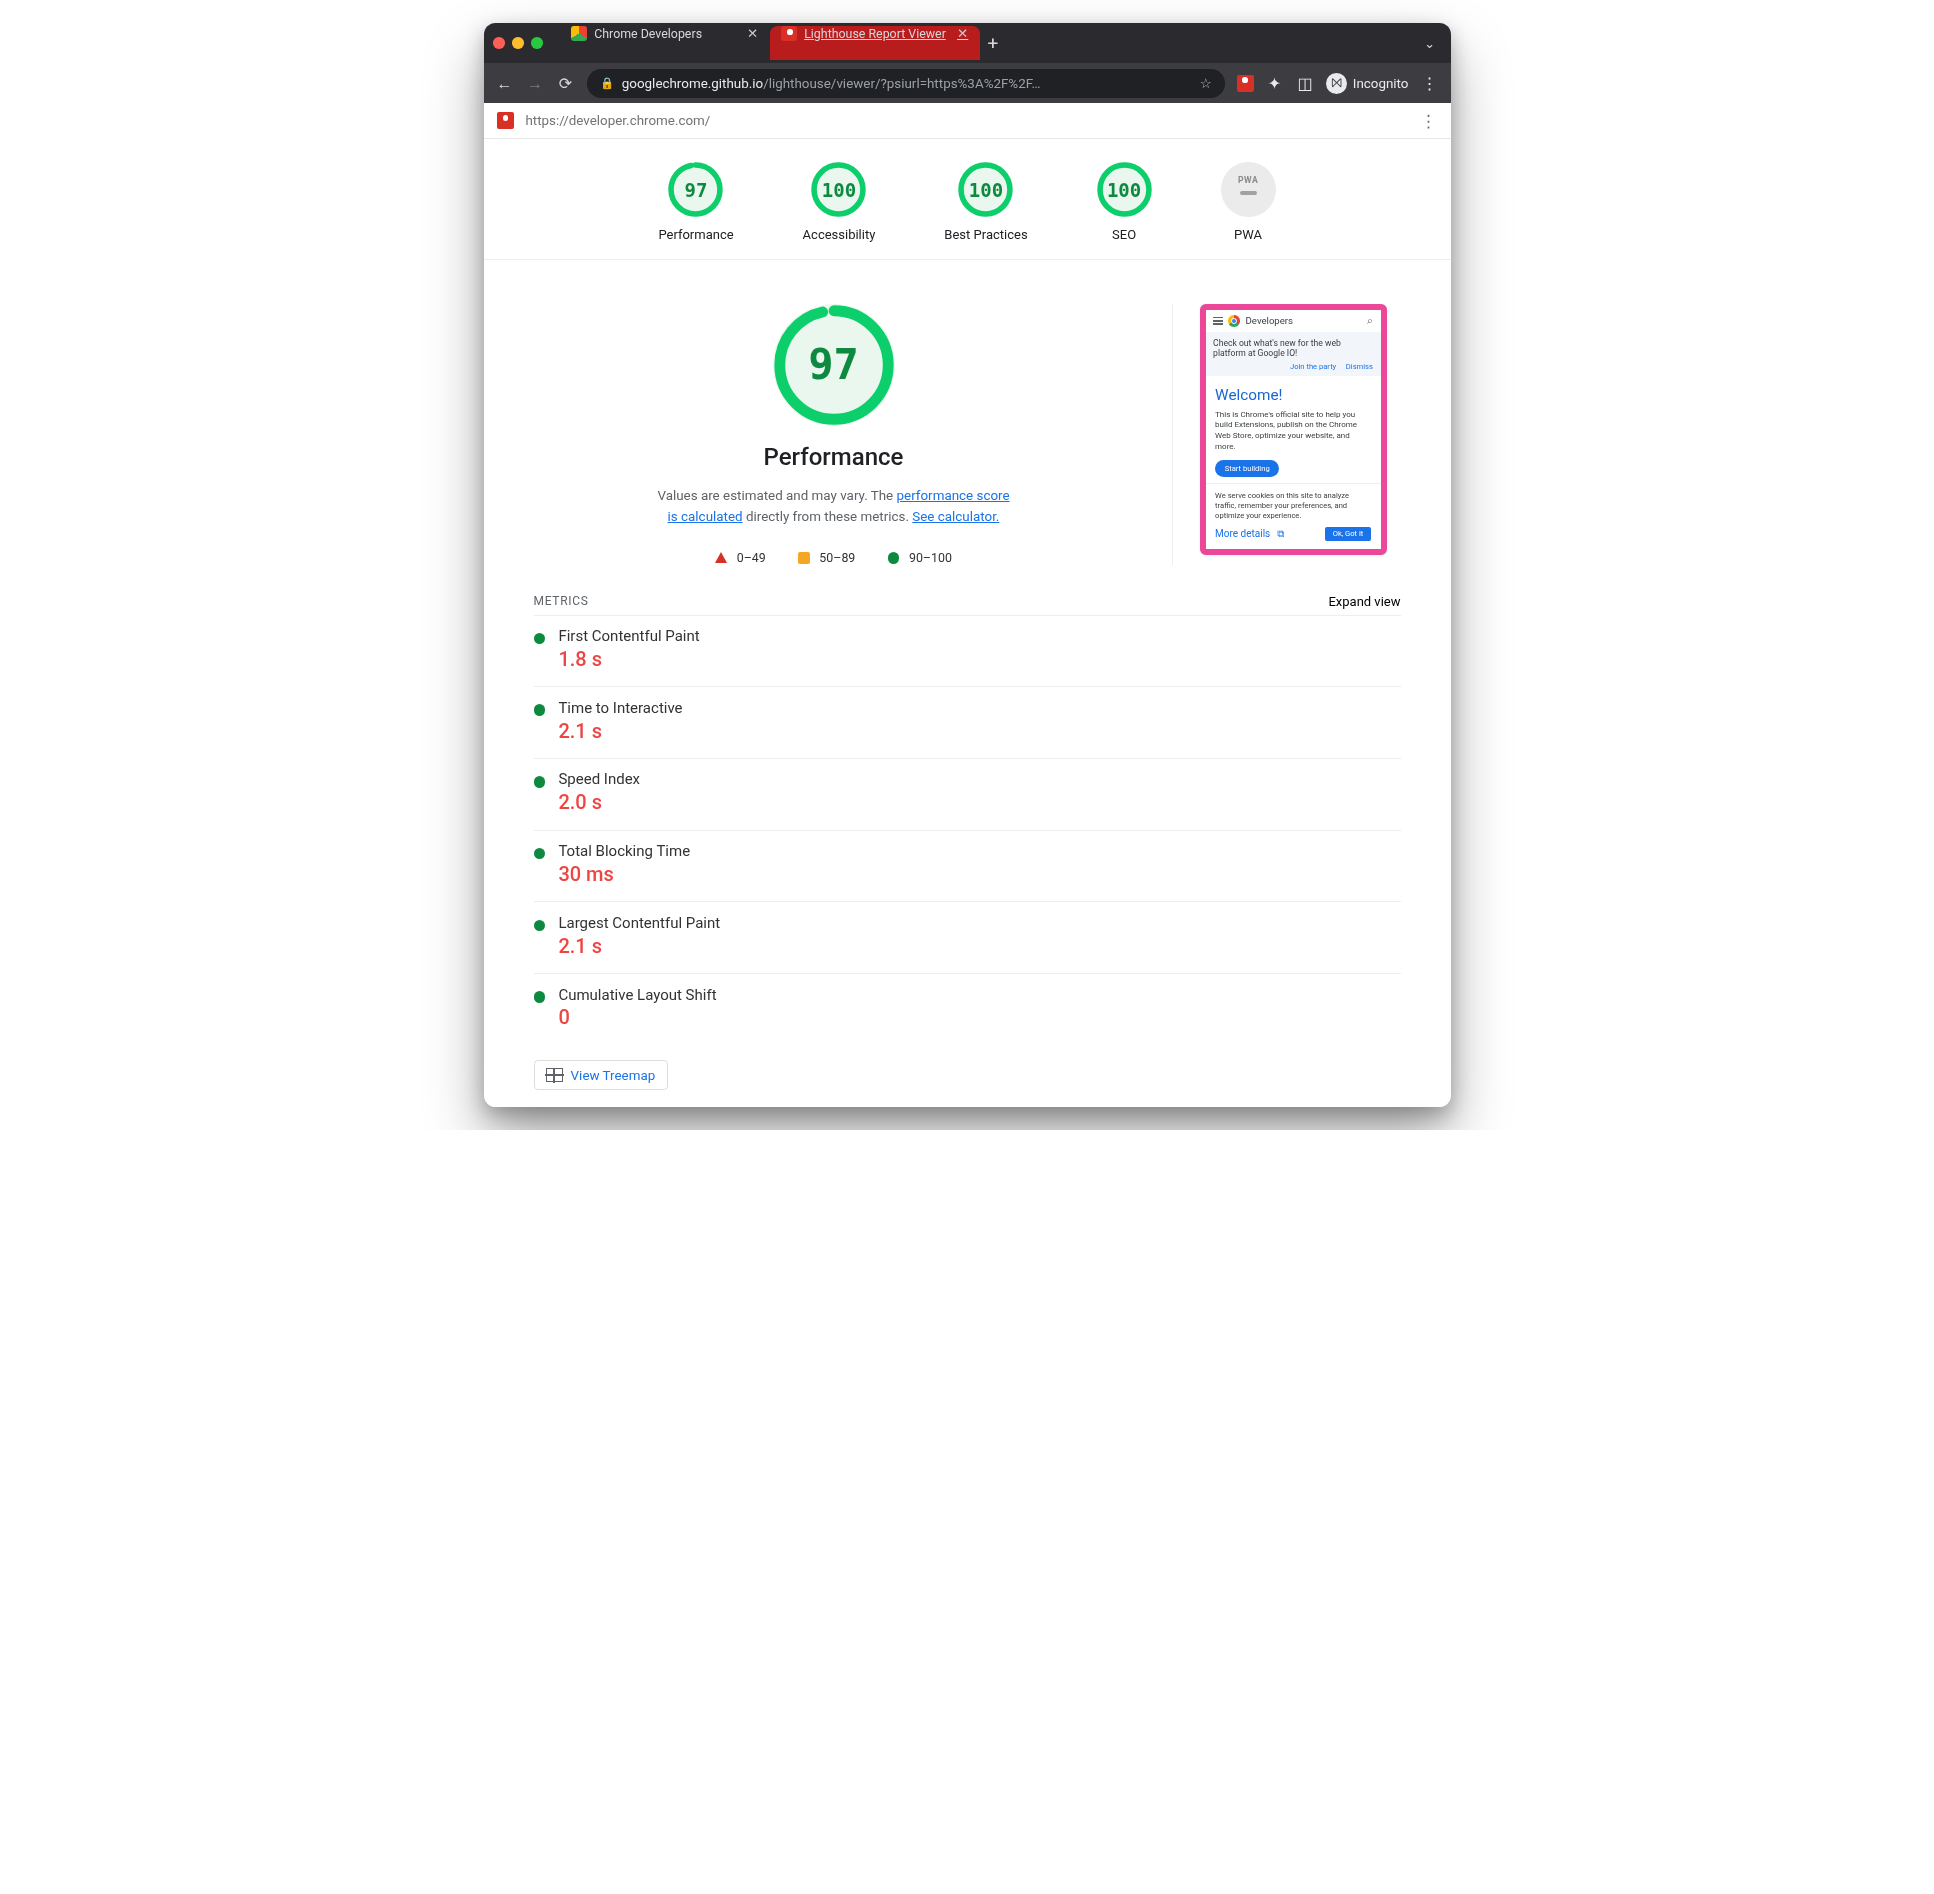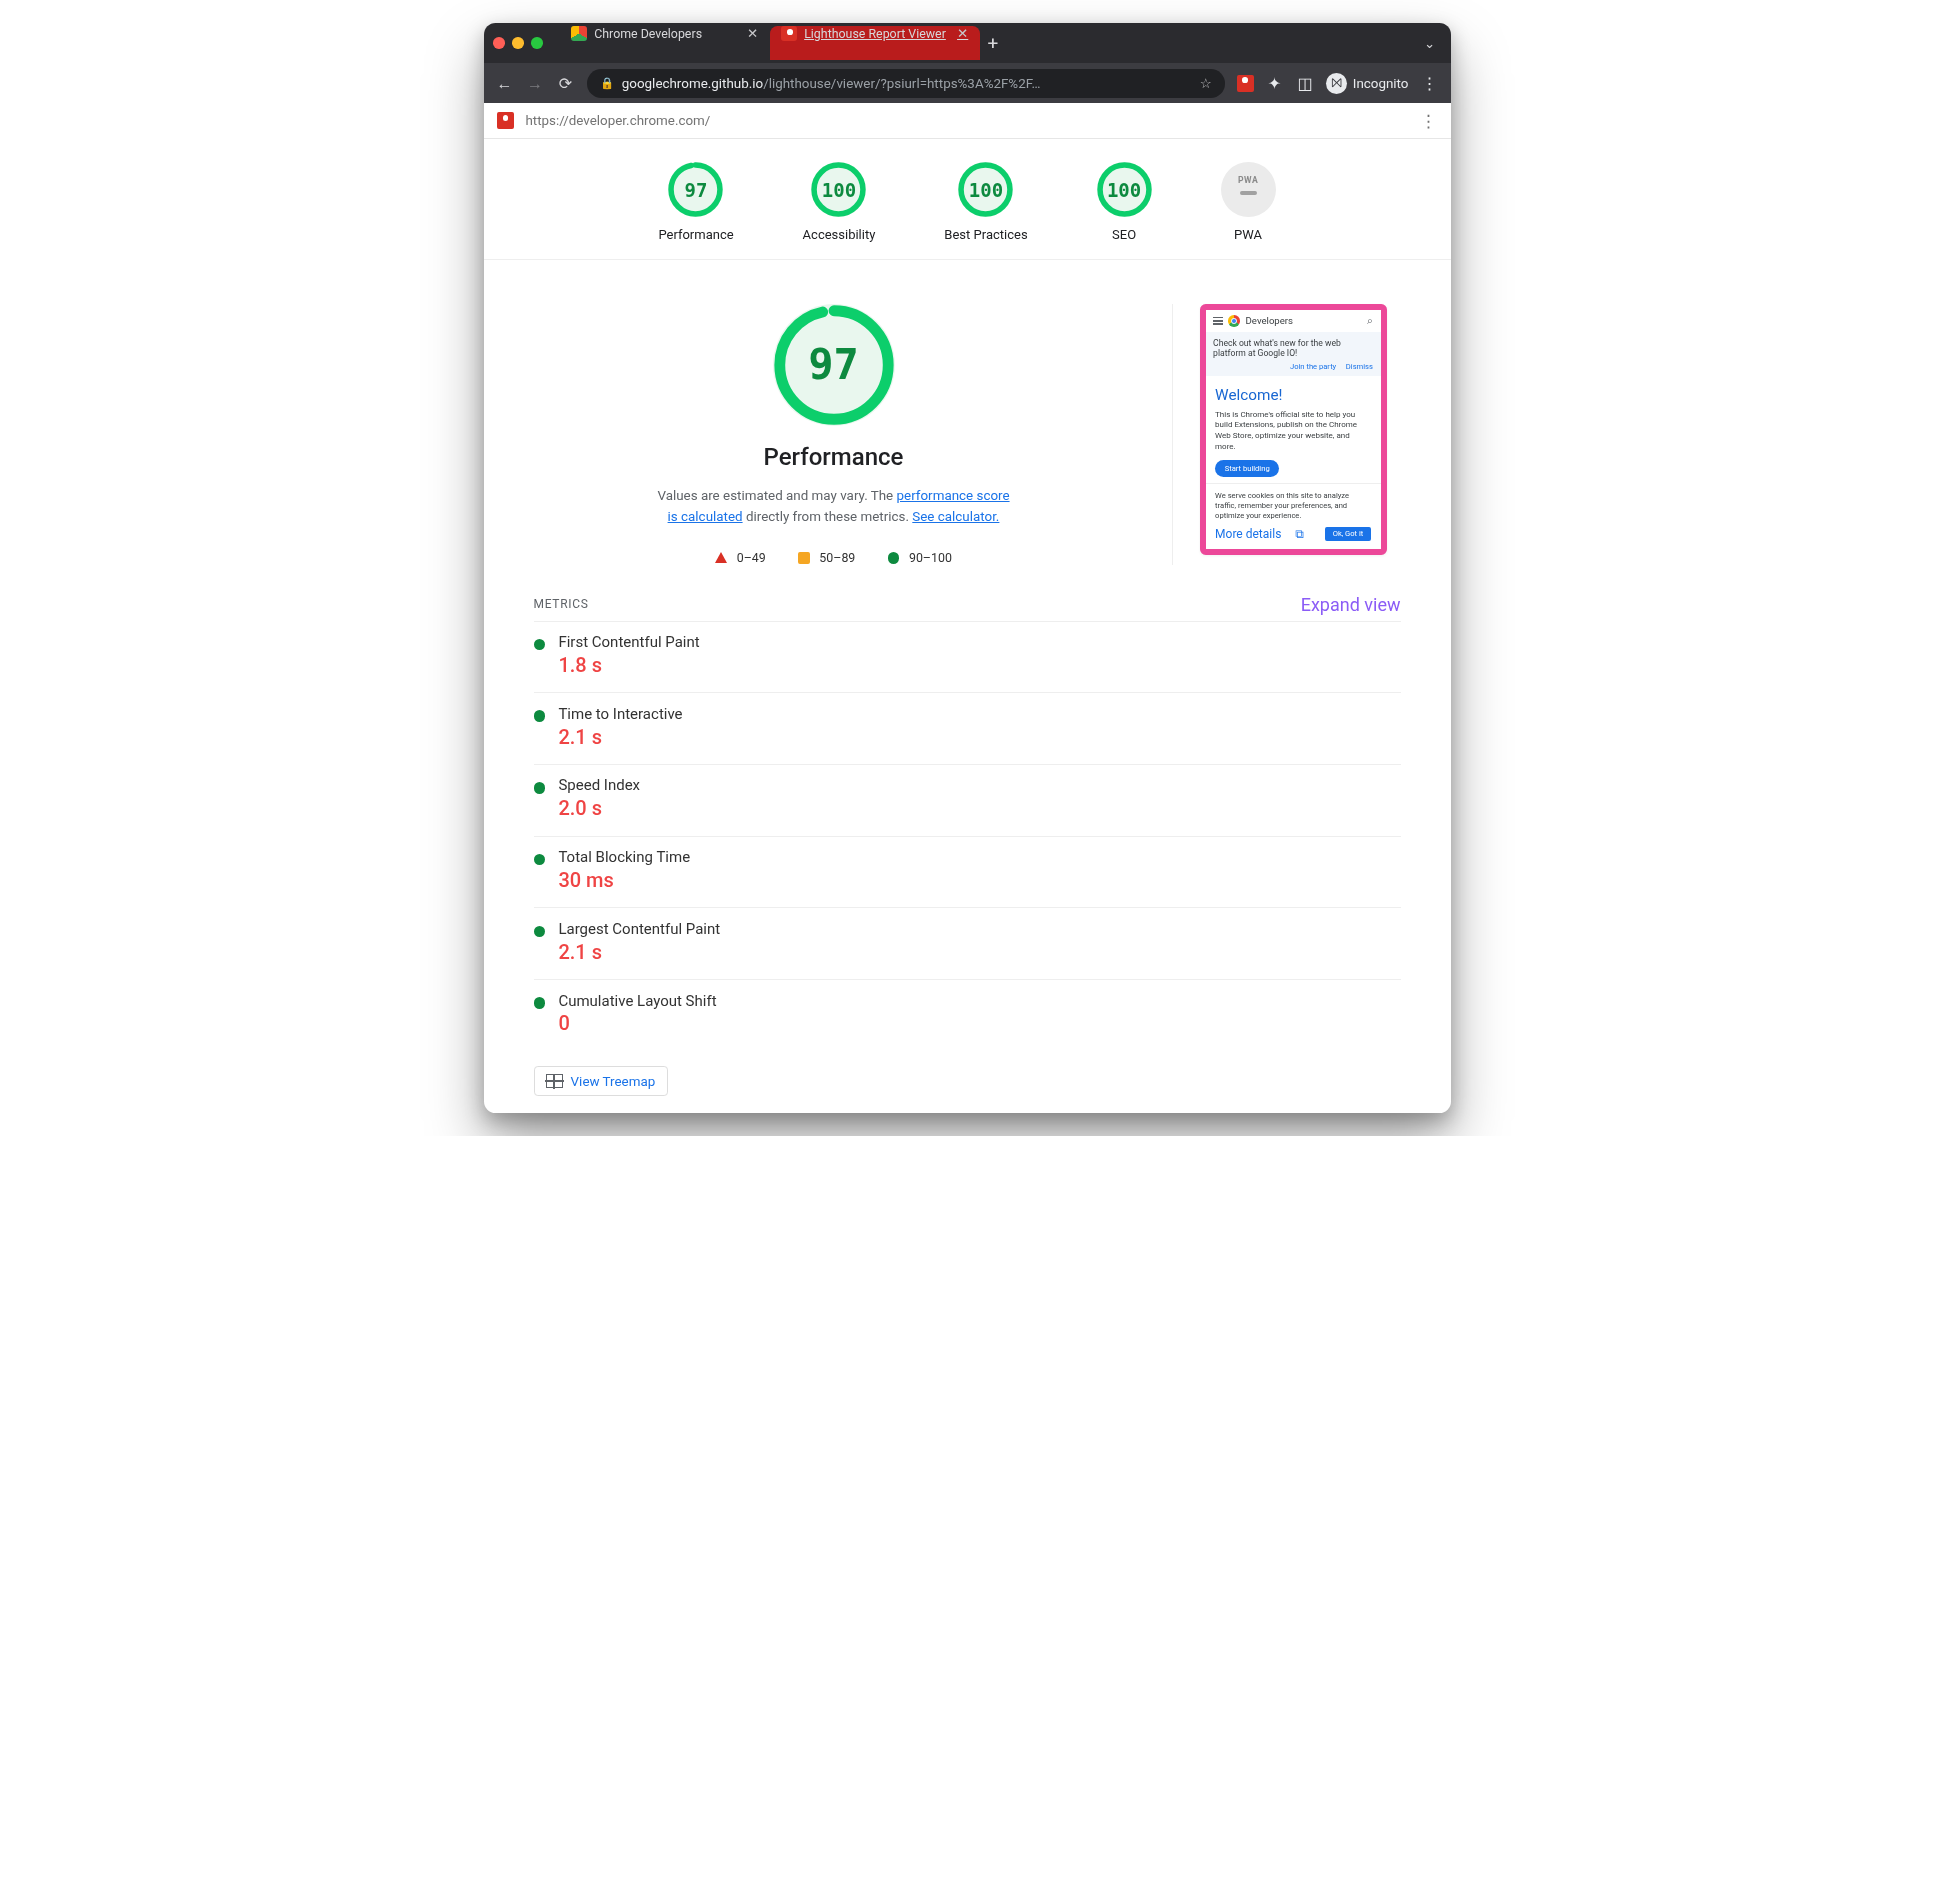--- a/index.html
+++ b/index.html
@@ -91,25 +91,25 @@
   .pv-search{font-size:10.5px;color:#5f6368}
   .pv-banner{background:#f2f6fb;padding:5.7px 7.6px}
   .pv-banner .row2{display:flex;justify-content:flex-end;gap:9.6px;margin-top:3.8px;color:#1a73e8;font-size:7.6px}
   .pv-body{padding:9.6px 9.6px 5.7px}
   .pv-body h3{color:#1967d2;font-size:15.3px;font-weight:400;margin-bottom:5.7px}
   .pv-body p{font-size:8px;color:#3c4043;line-height:1.35}
   .pv-btn{background:#1a73e8;color:#fff;display:inline-block;padding:3.8px 9.6px;border-radius:9.6px;font-size:7.6px;margin-top:7.6px}
   .pv-cookies{padding:7.6px 9.6px;border-top:1px solid #eee}
   .pv-cookies p{font-size:7.6px;color:#3c4043;line-height:1.3}
   .pv-cookies .row{display:flex;justify-content:space-between;align-items:center;margin-top:5.7px}
-  .pv-more{color:#1a73e8;font-size:12px;display:flex;gap:14px;align-items:center}
+  .pv-more{color:#1a73e8;font-size:10px;display:flex;gap:7px;align-items:center}
   .pv-ok{background:#1a73e8;color:#fff;padding:2.9px 7.6px;border-radius:1.9px;font-size:7.6px}
   
   .metrics-head{display:flex;justify-content:space-between;align-items:center;padding:11.5px 50px 5.7px;color:#5f6368;font-size:12px;letter-spacing:0.7px}
-  .metrics-head .expand{letter-spacing:0;font-size:18px;color:#8b5cf6}
+  .metrics-head .expand{letter-spacing:0;font-size:13px;color:#000000}
   .metrics-grid{display:grid;grid-template-columns:1fr;gap:0 42px;padding:0 50px 7.6px}
   .metric{border-top:1px solid #eee;padding:11.5px 0 15.3px;display:flex;gap:13.4px;align-items:flex-start}
   .dot{width:11.5px;height:11.5px;border-radius:50%;background:#0d8a3f;margin-top:5.7px;flex-shrink:0}
   .metric .cap{font-size:15px;color:#333}
   .metric .val{font-size:20px;color:#ef4444;font-weight:500;margin-top:1.9px}
   .treemap{margin:7.6px 50px 0 50px;display:inline-flex;align-items:center;gap:7.6px;border:1px solid #ddd;border-radius:3.8px;padding:6.7px 11.5px;color:#1a73e8;font-size:13.4px}
   .treemap .grid{width:17px;height:13.4px;border:1.9px solid #5f6368;position:relative}
   .treemap .grid::before{content:"";position:absolute;left:5.7px;top:-1.9px;bottom:-1.9px;width:1.9px;background:#5f6368}
   .treemap .grid::after{content:"";position:absolute;top:4.8px;left:-1.9px;right:-1.9px;height:1.9px;background:#5f6368}
   .bottom-pad{height:17px}

